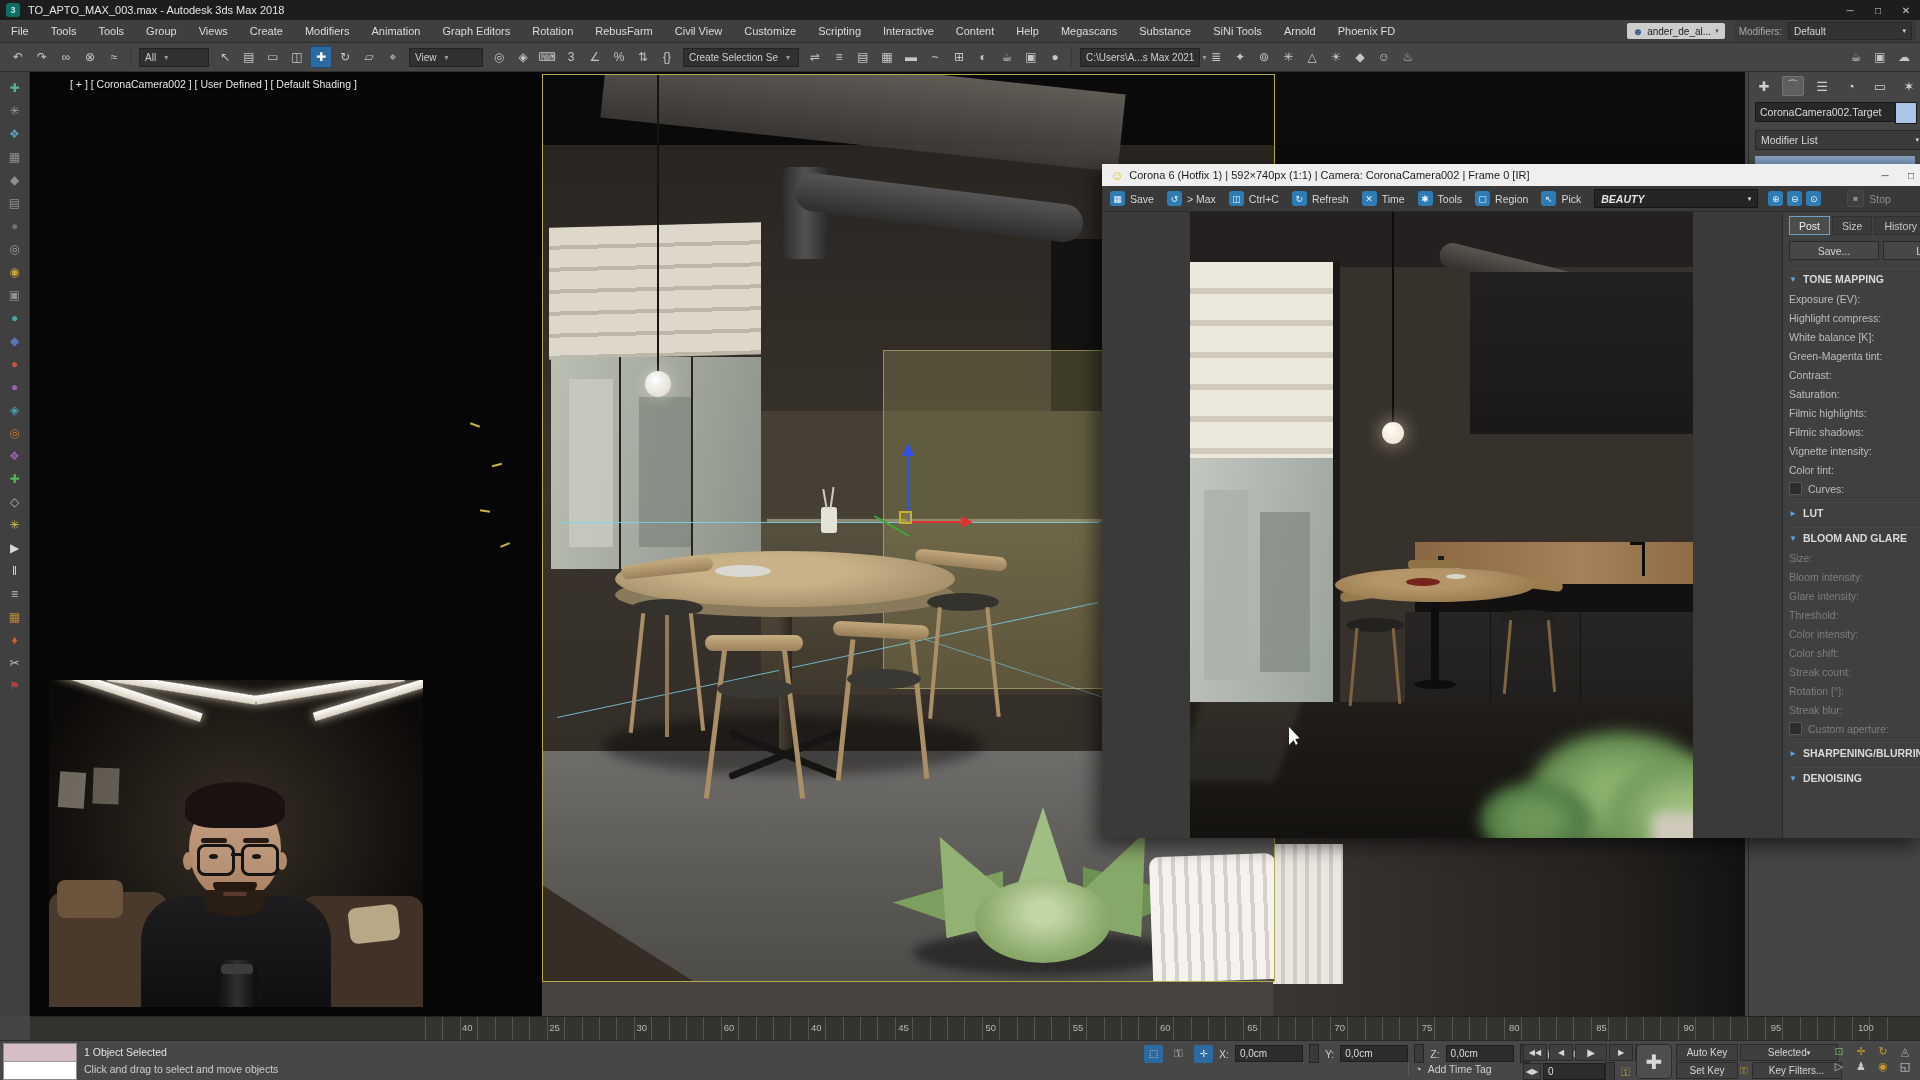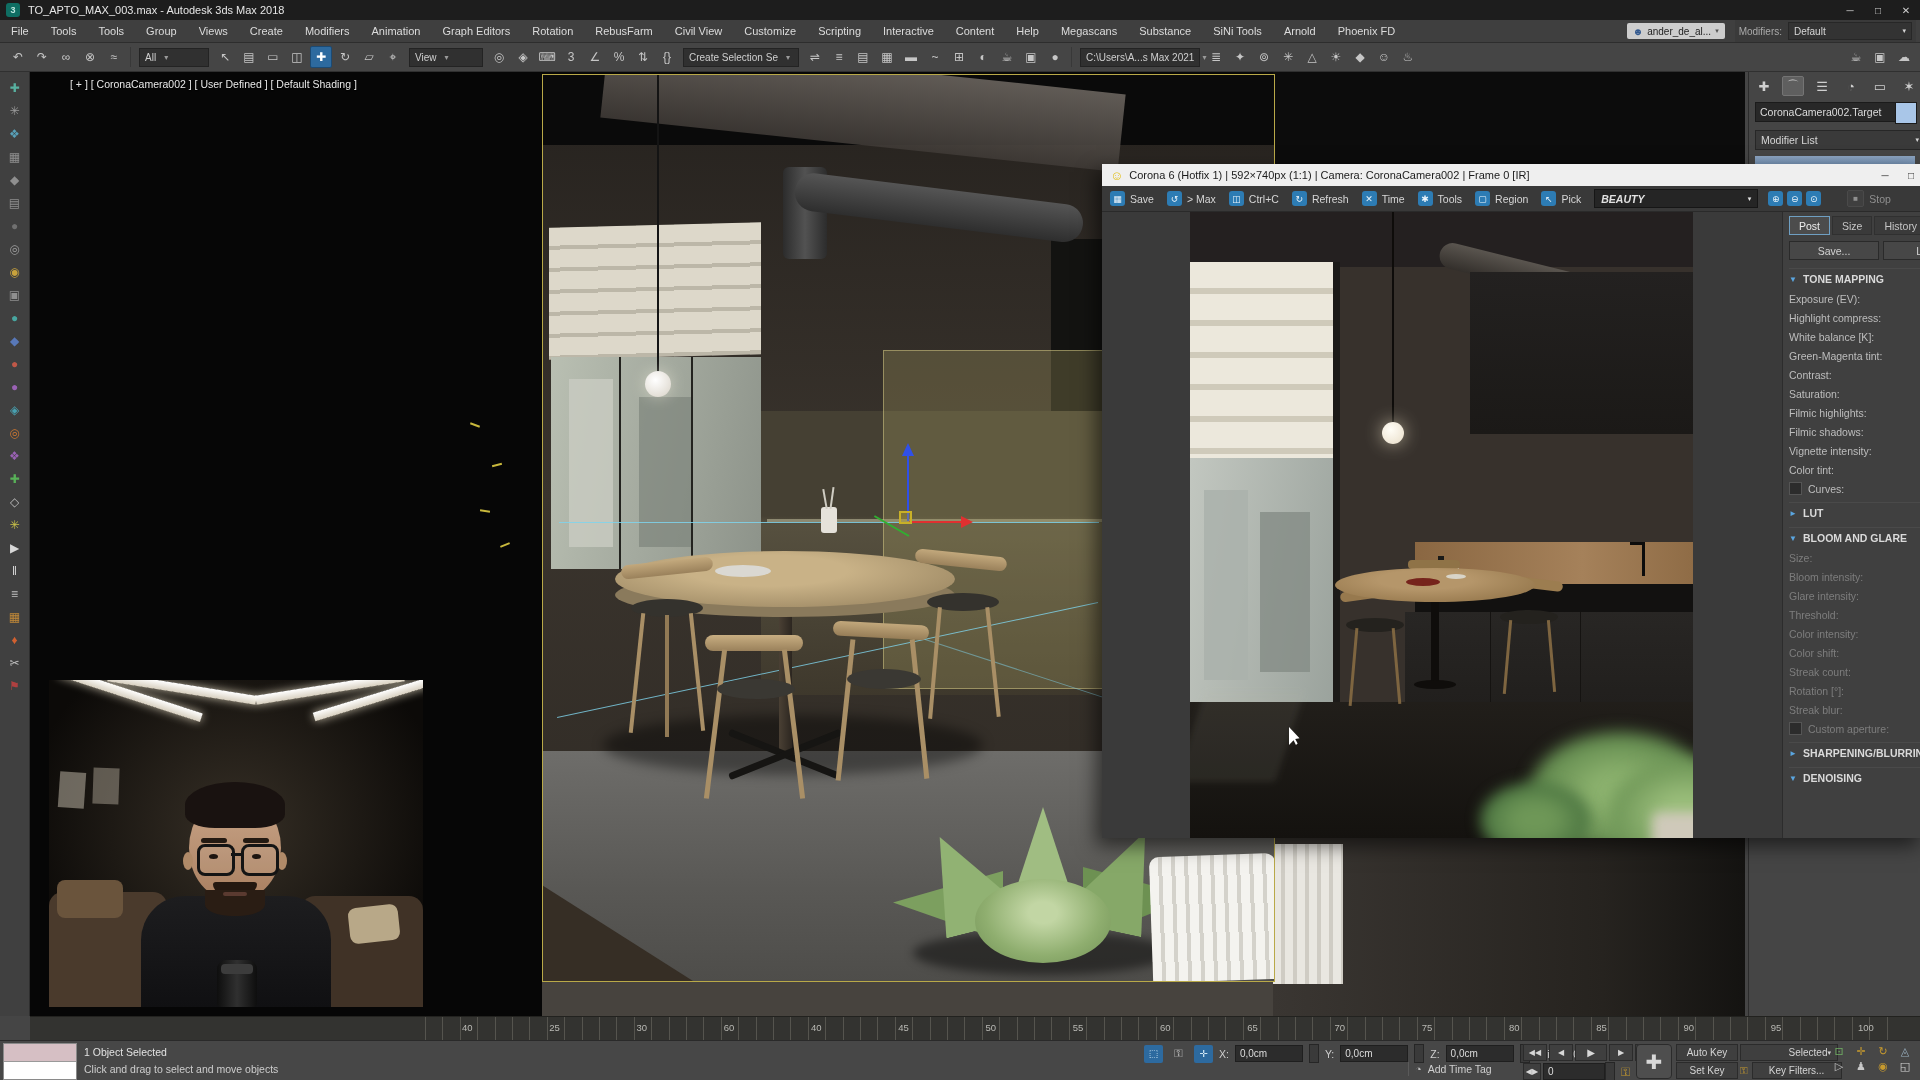--- a/index.html
+++ b/index.html
@@ -746,21 +746,21 @@
   </div>
   <div class="abs" style="left:1636px;top:3px;width:34px;height:33px;background:#4e4e4e;border:1px solid #2b2b2b;border-radius:4px;
     display:flex;align-items:center;justify-content:center;color:#d8d8d8;font-size:20px;">✚</div>
   <div class="abs" style="left:1676px;top:3px;">
     <span class="kbtn" style="width:48px;">Auto Key</span>
   </div>
   <div class="abs" style="left:1676px;top:21px;">
     <span class="kbtn" style="width:48px;">Set Key</span>
   </div>
   <div class="abs" style="left:1740px;top:3px;display:flex;align-items:center;">
-    <span class="kbtn" style="width:84px;justify-content:flex-end;">
+    <span class="kbtn" style="width:84px;justify-content:center;">
       <span>Selected</span>
       <span style="font-size:7px;">▾</span>
       </span>
   </div>
   <div class="abs" style="left:1740px;top:21px;display:flex;align-items:center;gap:4px;">
     <span style="color:#c79a2e;font-size:10px;">⚿</span>
     <span class="kbtn" style="width:76px;">Key Filters...</span>
   </div>
 
   <div class="abs" style="left:1828px;top:3px;width:90px;display:flex;flex-wrap:wrap;">

